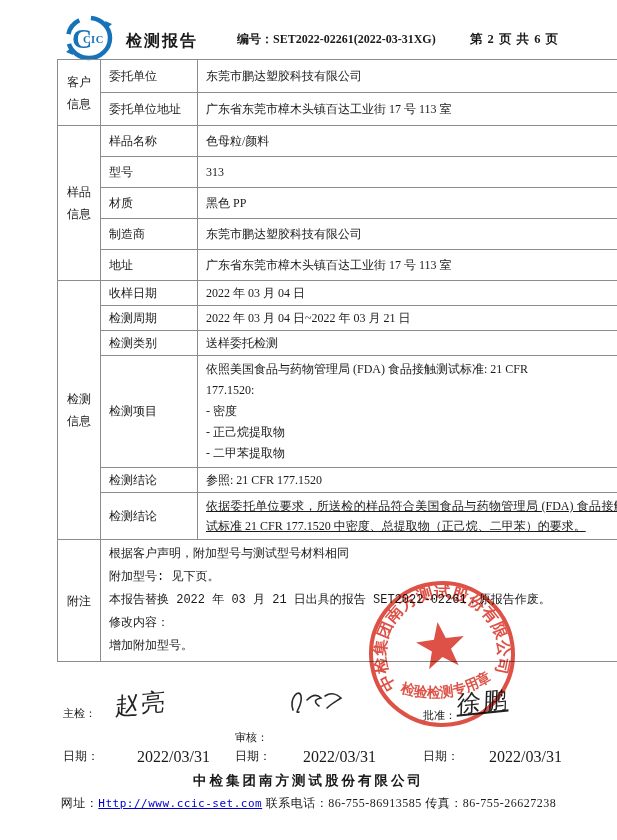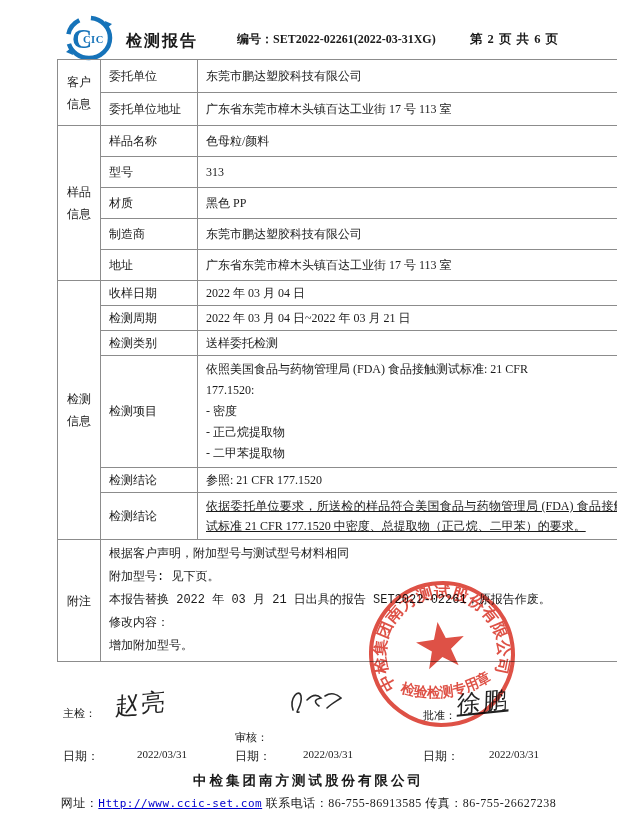--- a/index.html
+++ b/index.html
@@ -43,21 +43,21 @@
   tr.h26 td { height:25px; }
   td.multi { white-space:pre-line; line-height:21px; padding-top:6px; padding-bottom:6px; }
   td.concl { line-height:20px; padding-top:4px; padding-bottom:4px; text-align:justify;text-decoration:underline; }
   td.note { white-space:pre-line; line-height:23px; padding-top:5px; padding-bottom:6px; vertical-align:top;font-family:Liberation Mono, monospace; }
 
   
   .sig-area { position:absolute; left:57px; top:678px; width:501px; height:95px; font-size:12px; }
   .sig-label { position:absolute; font-size:11px; }
   .sig-name { position:absolute; font-size:24px; transform:rotate(-6deg) skewX(-8deg); letter-spacing:2px; color:#222; }
   .date-label { position:absolute; font-size:12px; }
-  .date-val { position:absolute; font-size:11px; }
+  .date-val { position:absolute; font-size:16px; }
 
   
   .stamp {
     position:absolute; left:366px; top:578px; width:152px; height:152px;
     mix-blend-mode:multiply; opacity:.88;
     transform:rotate(-8deg);
     pointer-events:none;
   }
 
   

